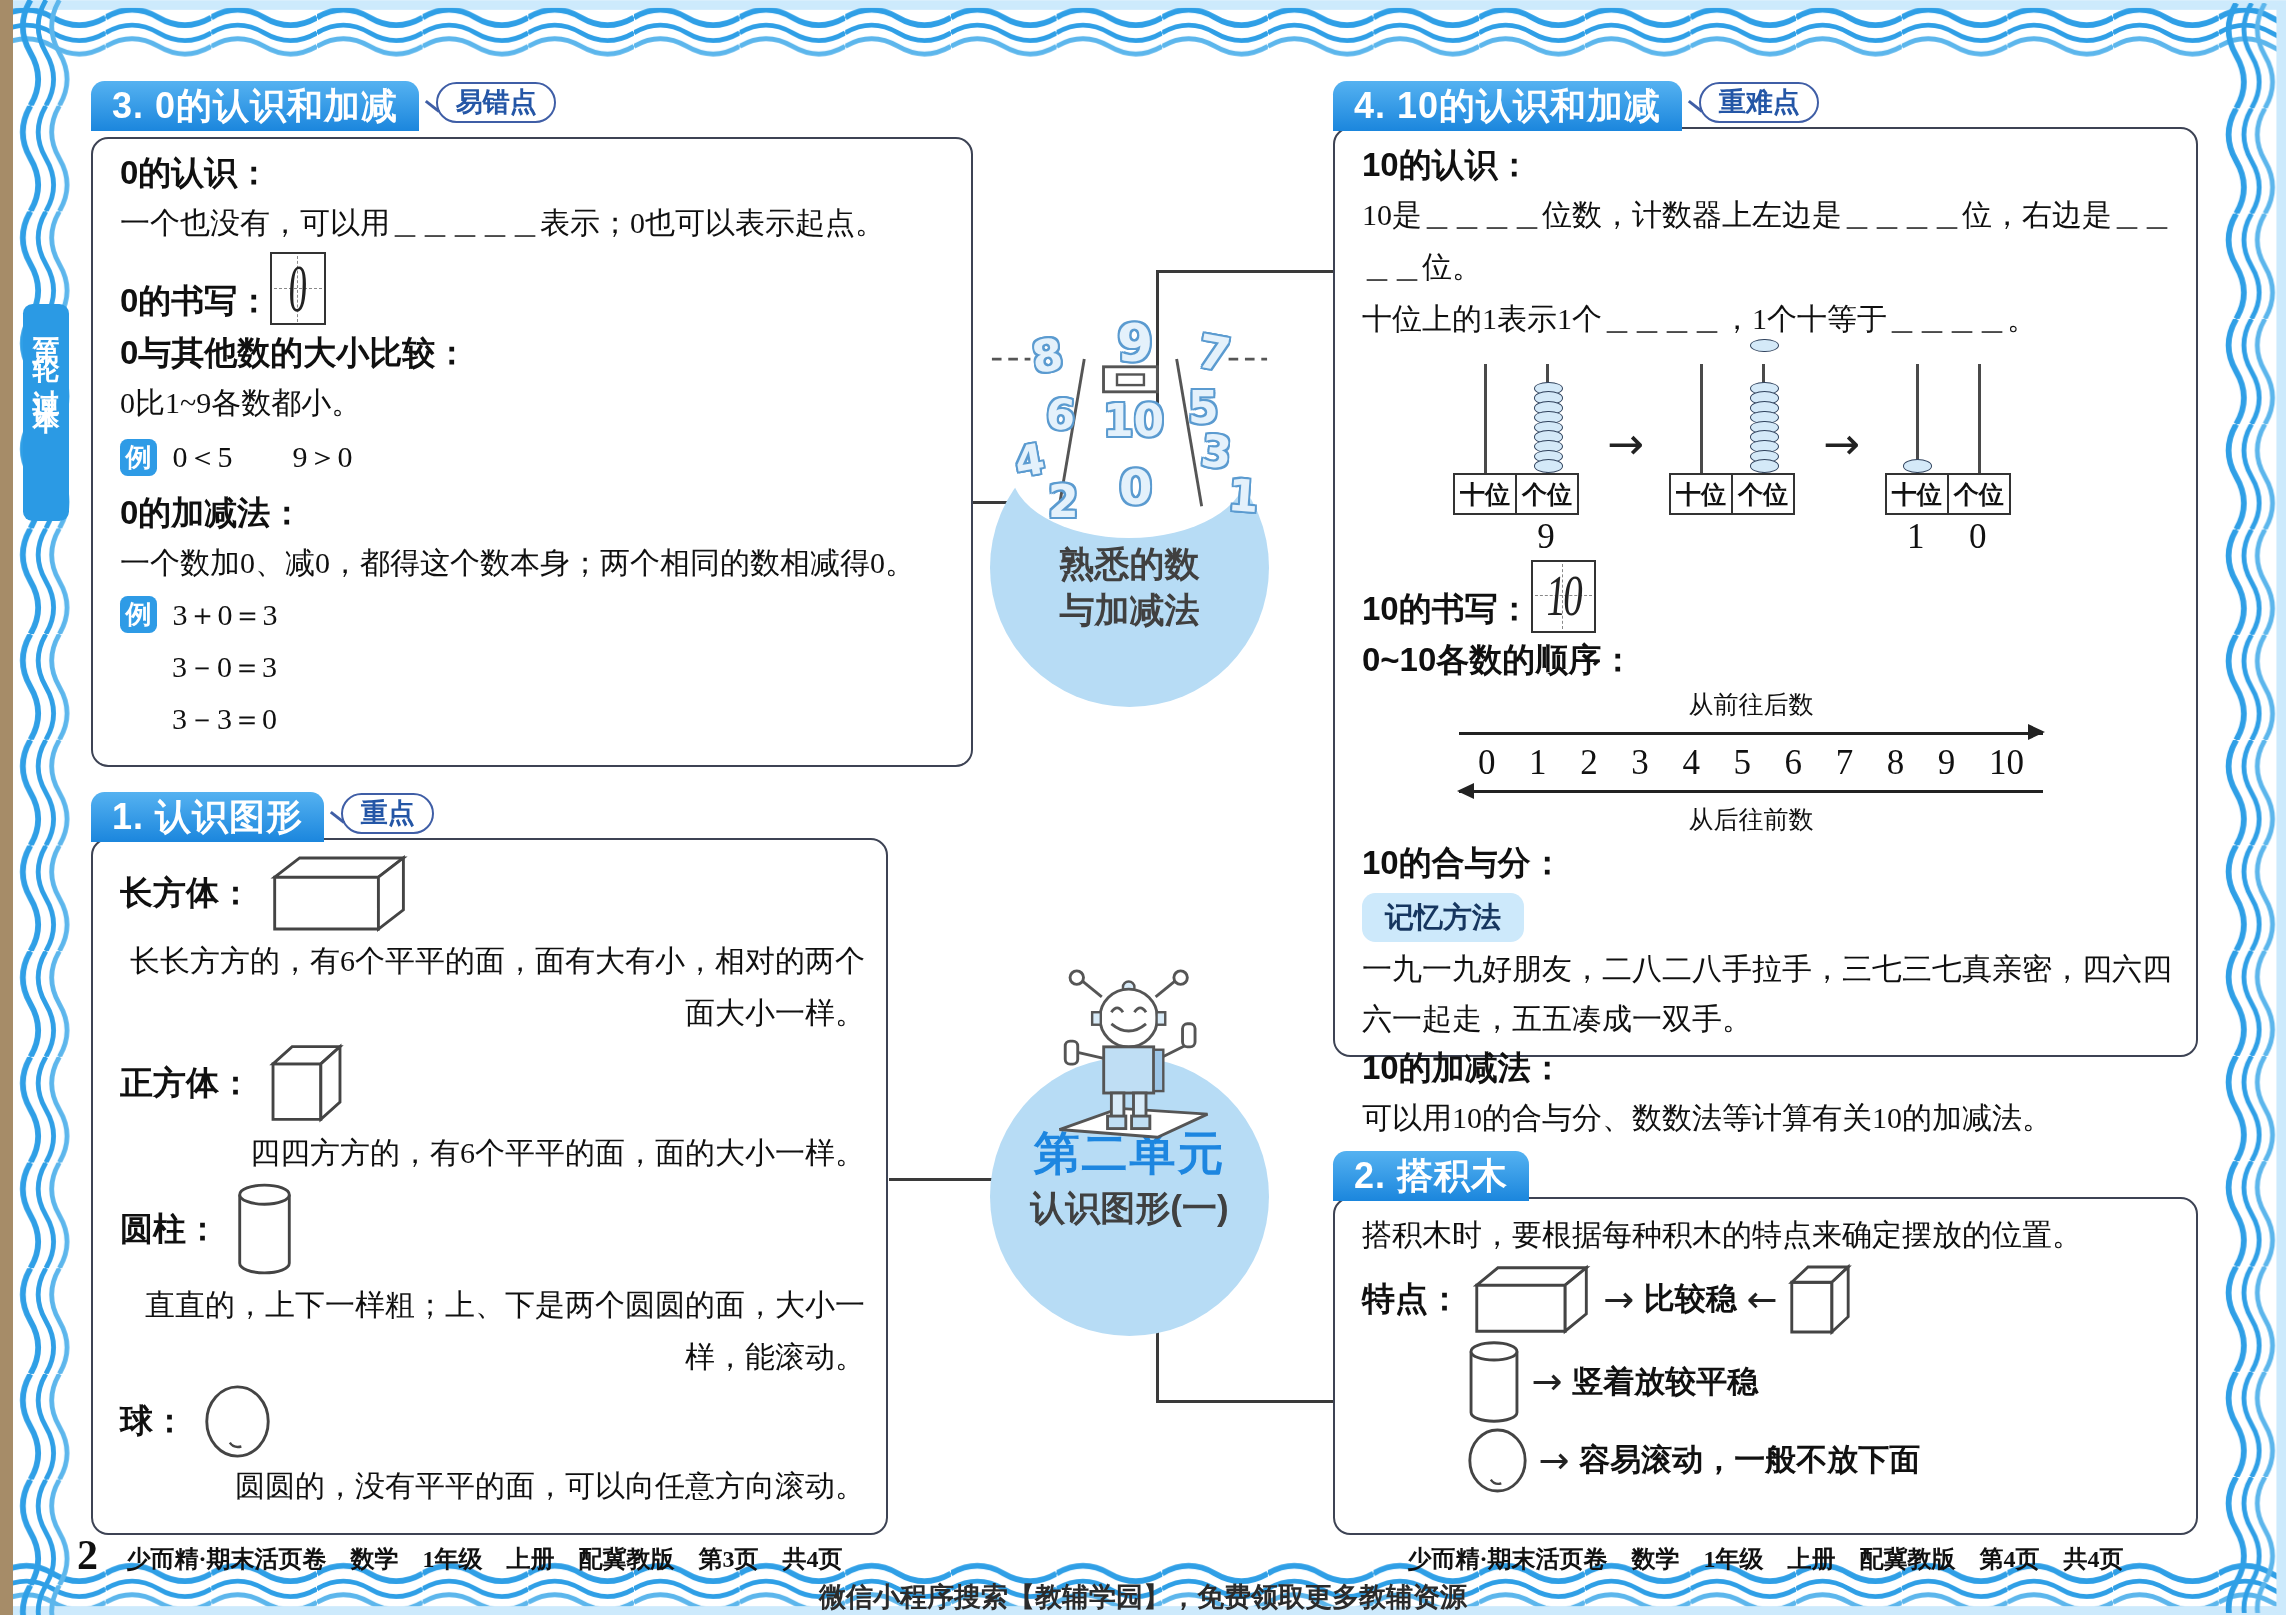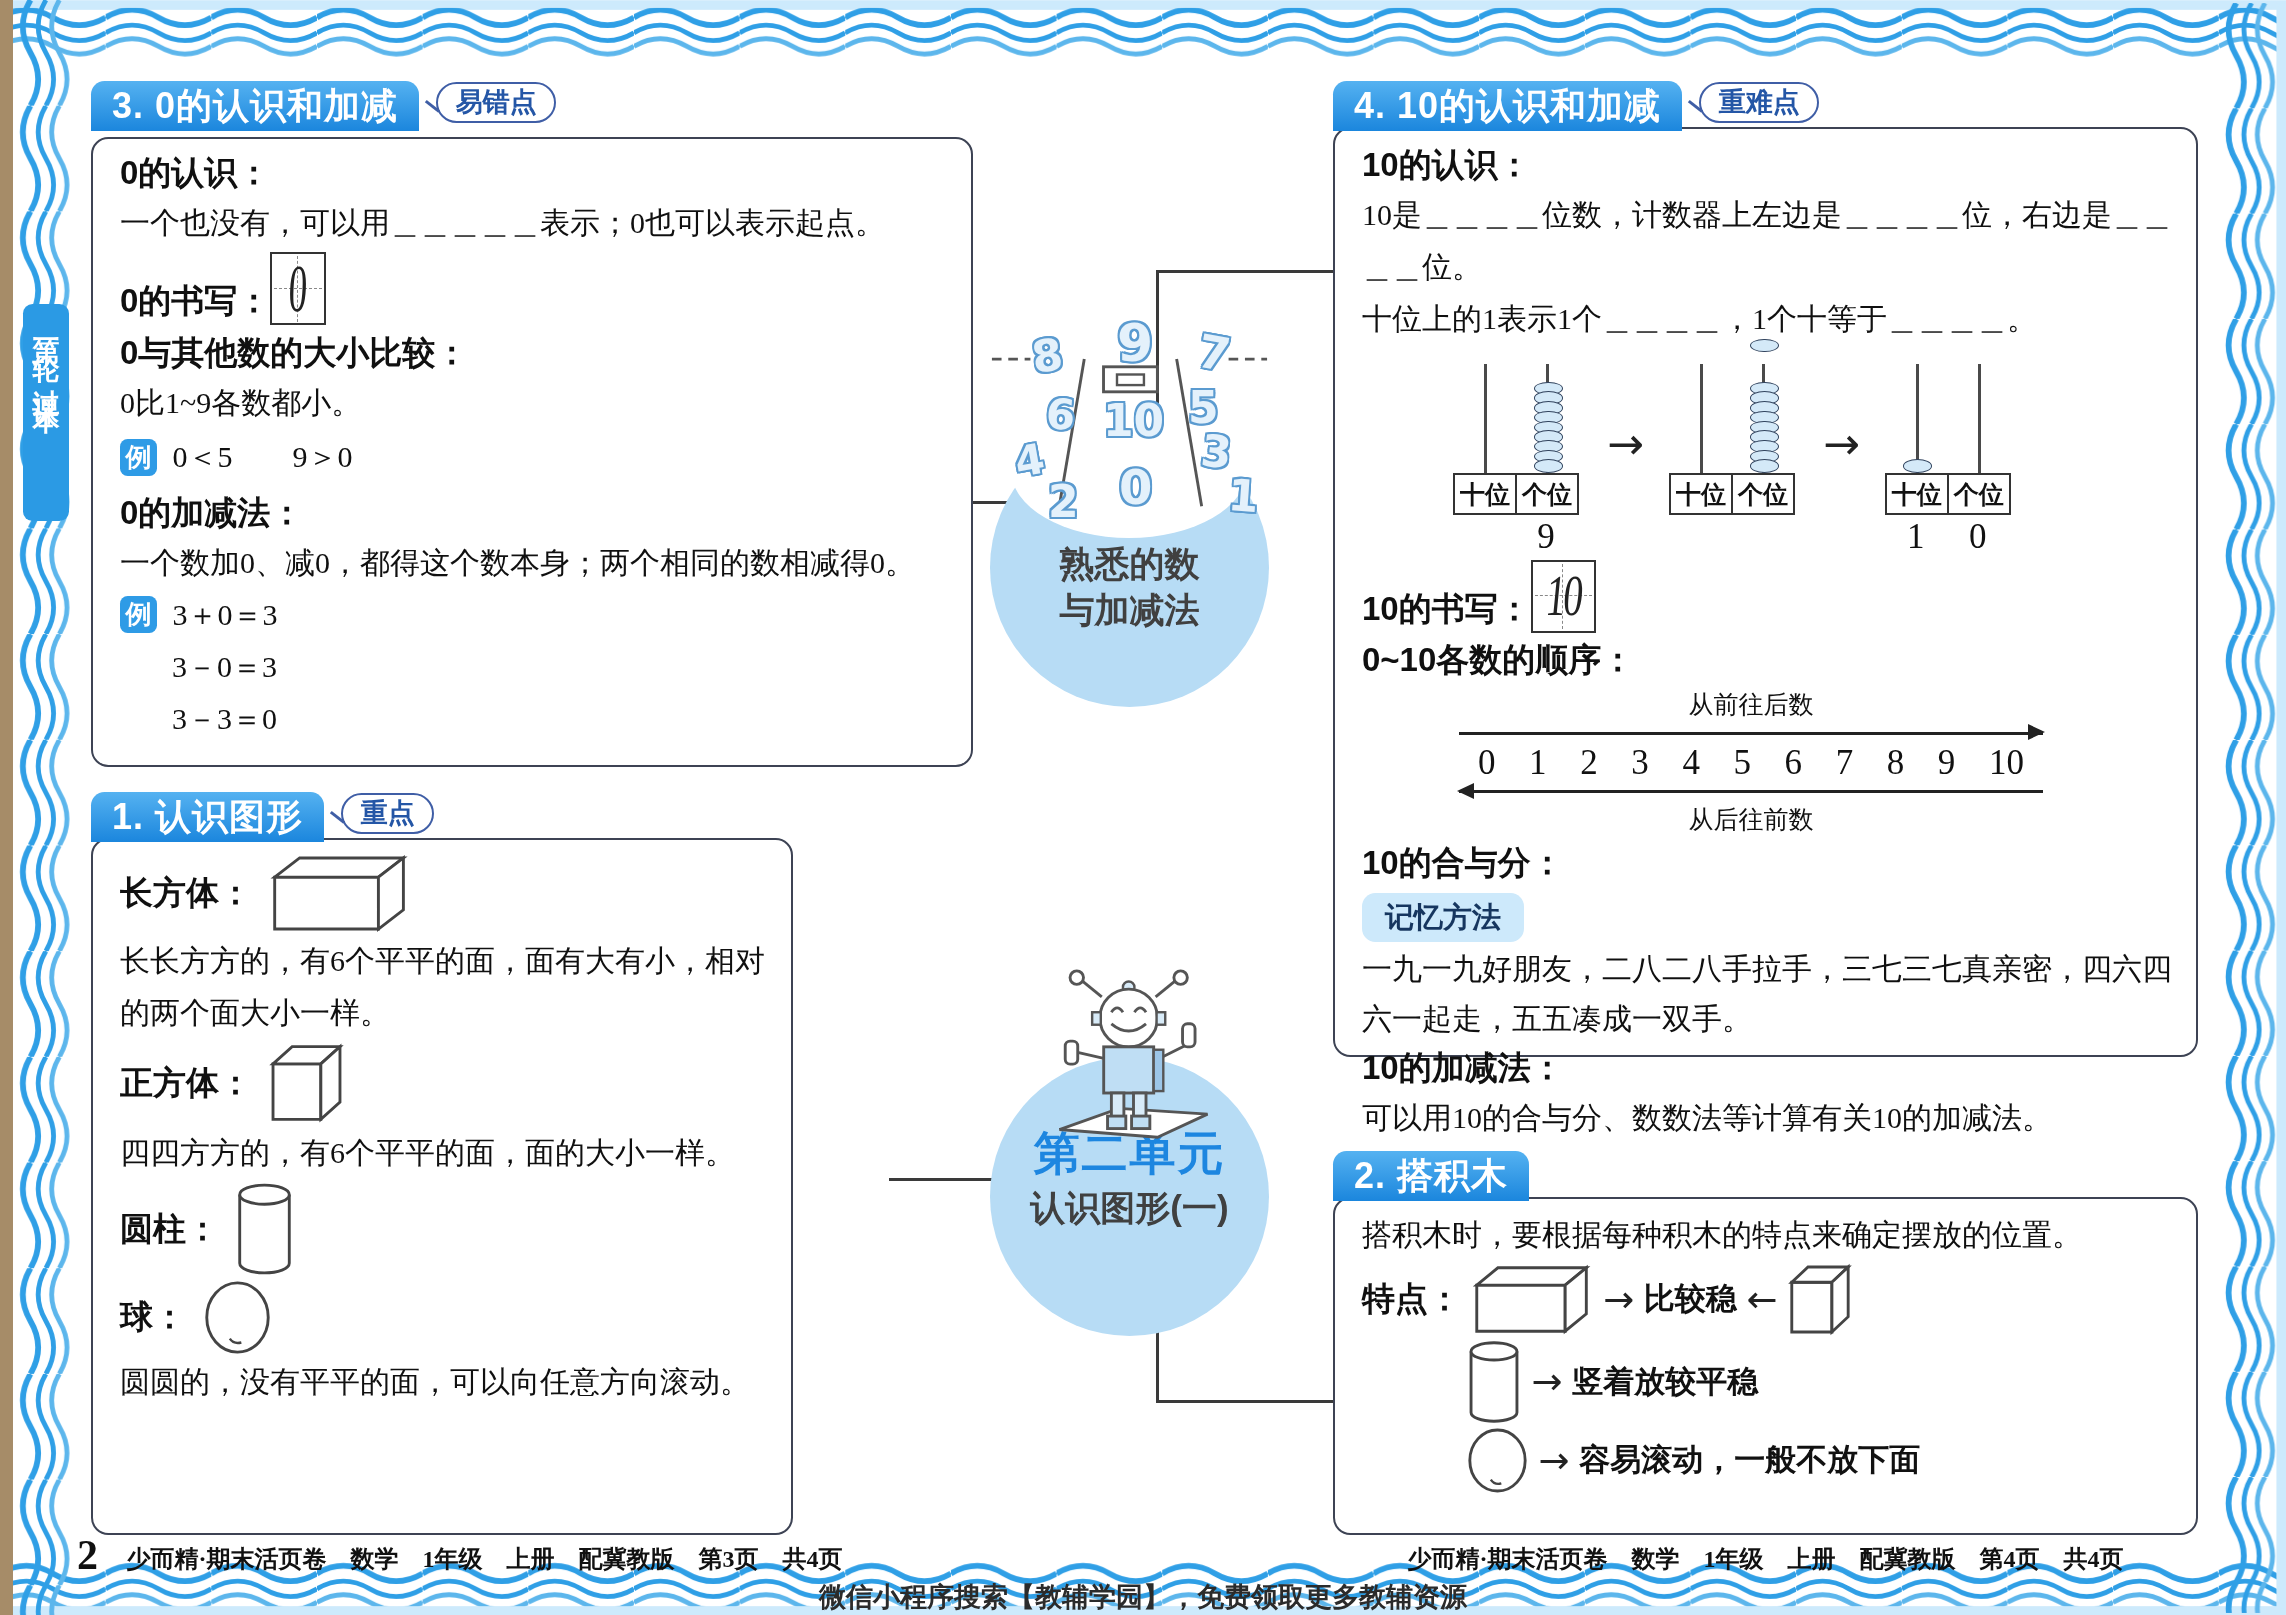--- a/index.html
+++ b/index.html
@@ -181,21 +181,21 @@
       </div>
       <div class="p indent">3－0＝3</div>
       <div class="p indent">3－3＝0</div>
     </div>
   </div>
 
   <div class="head-row" style="left:91px;top:792px;">
     <div class="head-tab">1. 认识图形</div>
     <div class="tag">重点</div>
   </div>
-  <div class="panel" style="left:91px;top:838px;width:702px;height:697px;">
+  <div class="panel" style="left:91px;top:838px;width:797px;height:697px;text-align:right;">
     <div class="content" style="top:11.5px;">
       <div class="shape-row">
         <span class="h">长方体：</span>
         <svg width="146" height="83" viewBox="0 0 152 86">
           <polygon points="8,26 116,26 116,80 8,80" fill="#fff" stroke="#444" stroke-width="3"></polygon>
           <polygon points="8,26 34,6 142,6 116,26" fill="#fff" stroke="#444" stroke-width="3"></polygon>
           <polygon points="116,26 142,6 142,60 116,80" fill="#fff" stroke="#444" stroke-width="3"></polygon>
         </svg>
       </div>
       <div class="p">长长方方的，有6个平平的面，面有大有小，相对的两个面大小一样。</div>
@@ -208,20 +208,21 @@
         </svg>
       </div>
       <div class="p">四四方方的，有6个平平的面，面的大小一样。</div>
       <div class="shape-row">
         <span class="h">圆柱：</span>
         <svg width="61" height="100" viewBox="0 0 64 104">
           <path d="M6 16 L6 88 A26 10 0 0 0 58 88 L58 16" fill="#fff" stroke="#444" stroke-width="3"></path>
           <ellipse cx="32" cy="16" rx="26" ry="10" fill="#fff" stroke="#444" stroke-width="3"></ellipse>
         </svg>
       </div>
+      <div class="p">直直的，上下一样粗；上、下是两个圆圆的面，大小一样，能滚动。</div>
       <div class="shape-row">
         <span class="h">球：</span>
         <svg width="73" height="77" viewBox="0 0 76 80">
           <ellipse cx="38" cy="40" rx="32" ry="36" fill="#fff" stroke="#444" stroke-width="3"></ellipse>
           <path d="M30 62 q4 6 12 4" fill="none" stroke="#444" stroke-width="2.5"></path>
         </svg>
       </div>
       <div class="p">圆圆的，没有平平的面，可以向任意方向滚动。</div>
     </div>
   </div>

